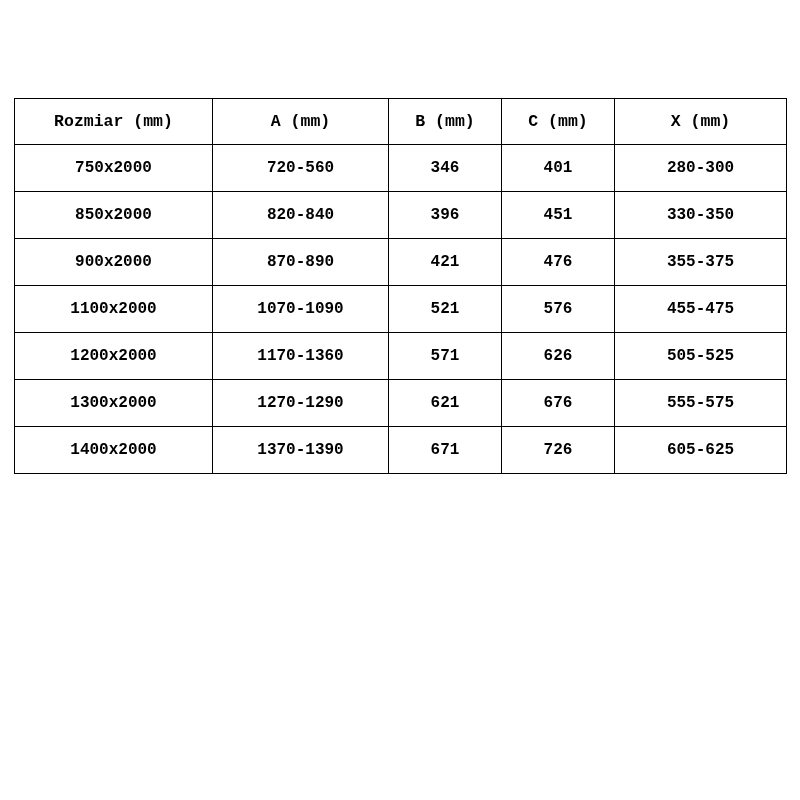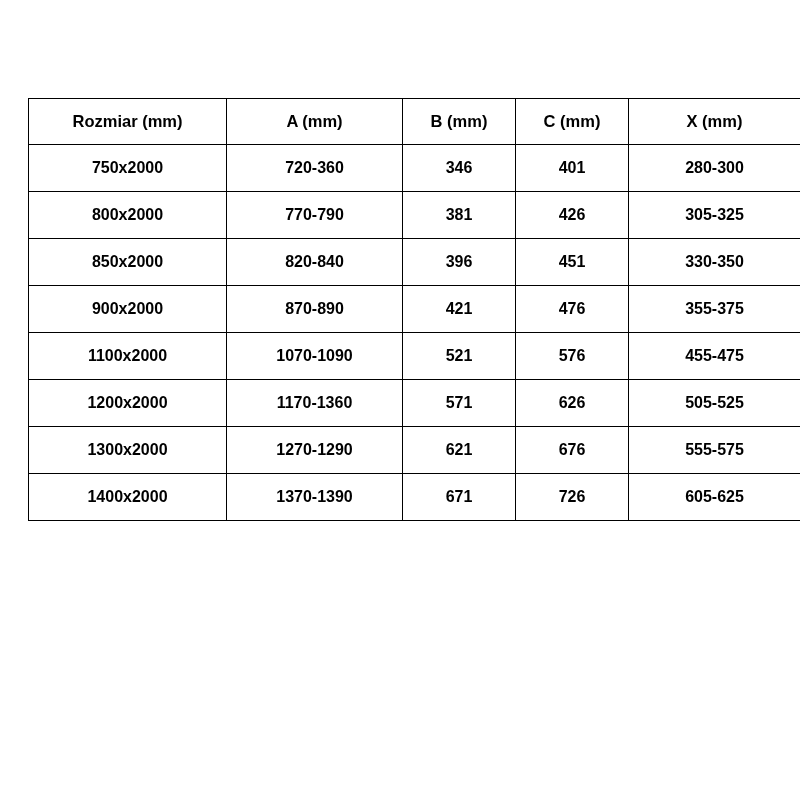--- a/index.html
+++ b/index.html
@@ -13,21 +13,22 @@
     font-family: "Liberation Sans", sans-serif;
     color: #000000;
   }
   .page {
     position: relative;
     width: 800px;
     height: 588px;
     box-sizing: border-box;
     display: flex;
     align-items: flex-start;
-    justify-content: flex-end;
+    justify-content: center;
+    font-family: Liberation Mono, monospace;
   }
   .table-wrap {
     margin-top: 98px;
     width: 772px;
   }
   table.size-table {
     border-collapse: collapse;
     width: 100%;
     table-layout: fixed;
   }
@@ -73,31 +74,24 @@
           <th>Rozmiar (mm)</th>
           <th>A (mm)</th>
           <th>B (mm)</th>
           <th>C (mm)</th>
           <th>X (mm)</th>
         </tr>
       </thead>
       <tbody>
         <tr>
           <td>750x2000</td>
-          <td>720-360</td>
+          <td>720-560</td>
           <td>346</td>
           <td>401</td>
           <td>280-300</td>
-        </tr>
-        <tr>
-          <td>800x2000</td>
-          <td>770-790</td>
-          <td>381</td>
-          <td>426</td>
-          <td>305-325</td>
         </tr>
         <tr>
           <td>850x2000</td>
           <td>820-840</td>
           <td>396</td>
           <td>451</td>
           <td>330-350</td>
         </tr>
         <tr>
           <td>900x2000</td>

